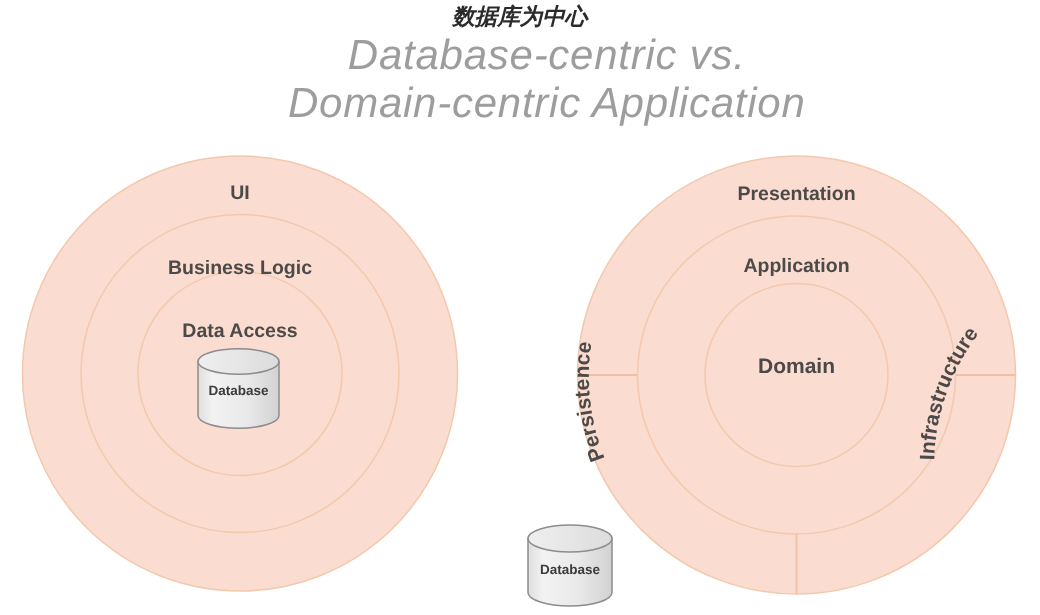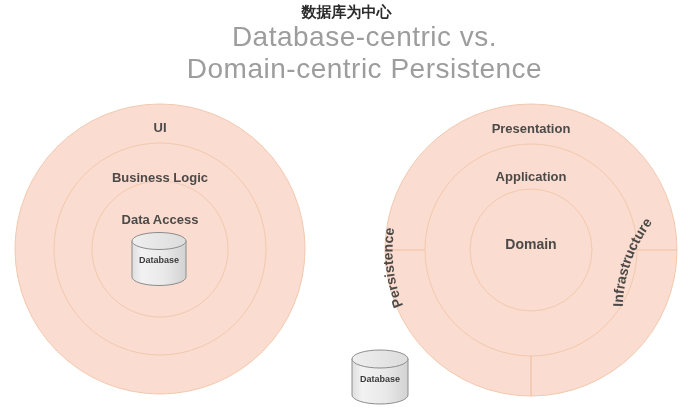--- a/index.html
+++ b/index.html
@@ -21,20 +21,21 @@
     width: 693px;
     height: 410px;
   }
   .header {
     position: absolute;
     left: 0;
     top: 0;
     width: 693px;
     text-align: center;
     z-index: 5;
+    font-style: italic;
   }
   .cn-top {
     font-size: 15px;
     font-weight: 700;
     color: #2b2b2b;
     line-height: 19px;
     margin-top: 2px;
     letter-spacing: 0px;
   }
   .title-en {
@@ -77,21 +78,21 @@
     fill: #4c4a48;
     font-family: "Liberation Sans", sans-serif;
   }
 </style>
 </head>
 <body>
 
 <div class="header">
   <div class="cn-top">数据库为中心</div>
   <div class="title-en">Database-centric vs.</div>
-  <div class="title-en">Domain-centric Persistence</div>
+  <div class="title-en">Domain-centric Application</div>
 </div>
 
 <svg id="canvas" viewBox="0 0 693 410" xmlns="http://www.w3.org/2000/svg">
   <defs>
     <linearGradient id="cyl-body" x1="0" y1="0" x2="1" y2="0">
       <stop offset="0%" stop-color="#dedede"></stop>
       <stop offset="18%" stop-color="#f2f2f2"></stop>
       <stop offset="60%" stop-color="#e9e9e9"></stop>
       <stop offset="100%" stop-color="#d2d2d2"></stop>
     </linearGradient>

